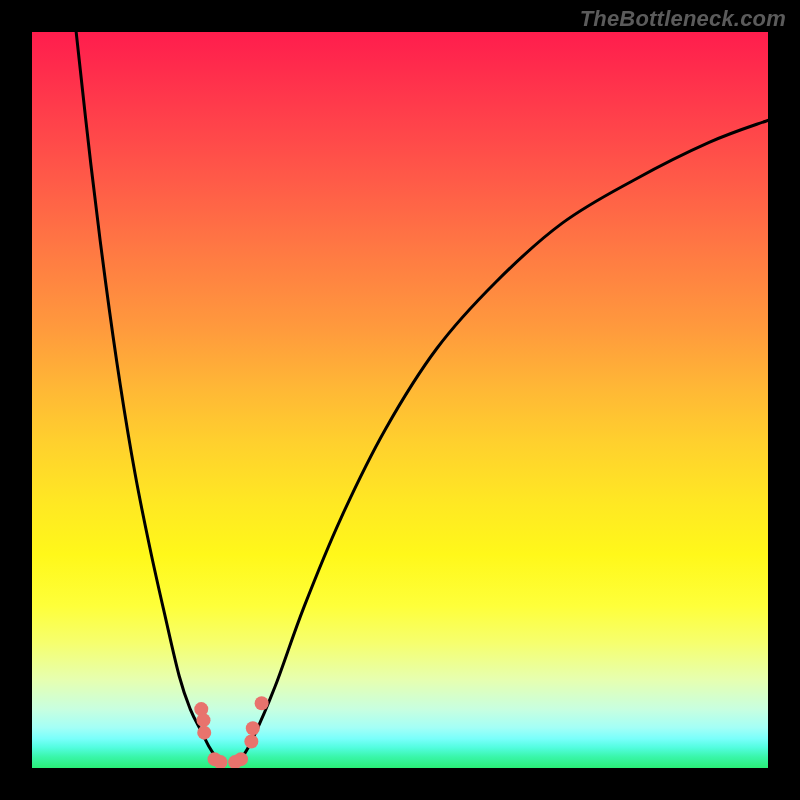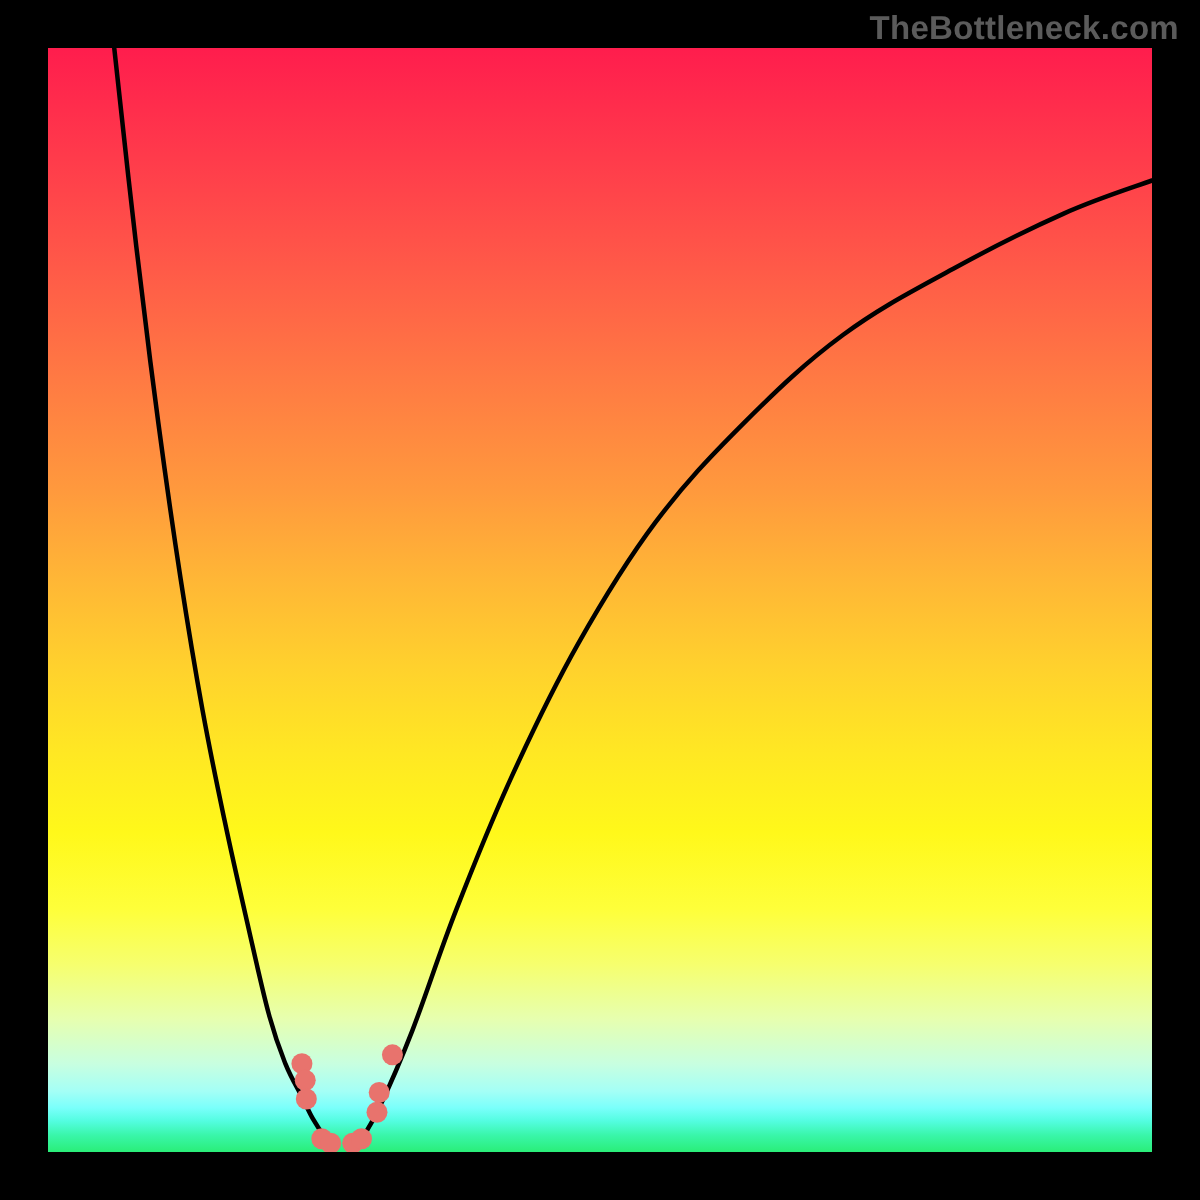--- a/index.html
+++ b/index.html
@@ -11,20 +11,21 @@
     overflow: hidden;
     font-family: Arial, Helvetica, sans-serif;
   }
   .frame {
     position: absolute;
     top: 0;
     left: 0;
     width: 800px;
     height: 800px;
     background: #000;
+    font-style: italic;
   }
   .plot-area {
     position: absolute;
     top: 32px;
     left: 32px;
     width: 736px;
     height: 736px;
     
     background: linear-gradient(
       to bottom,

